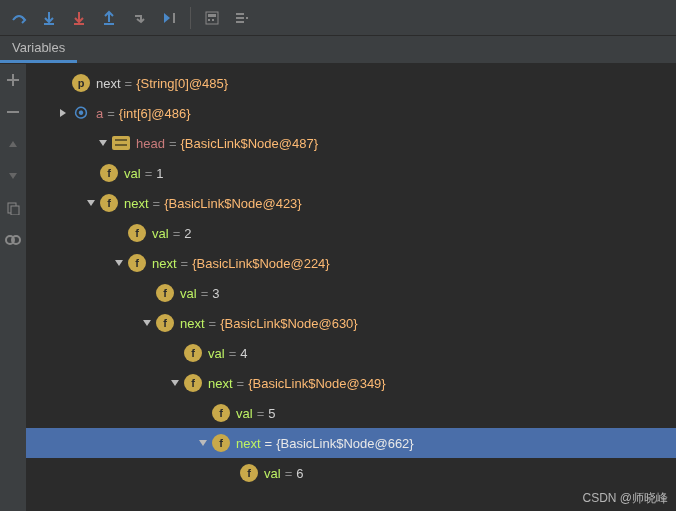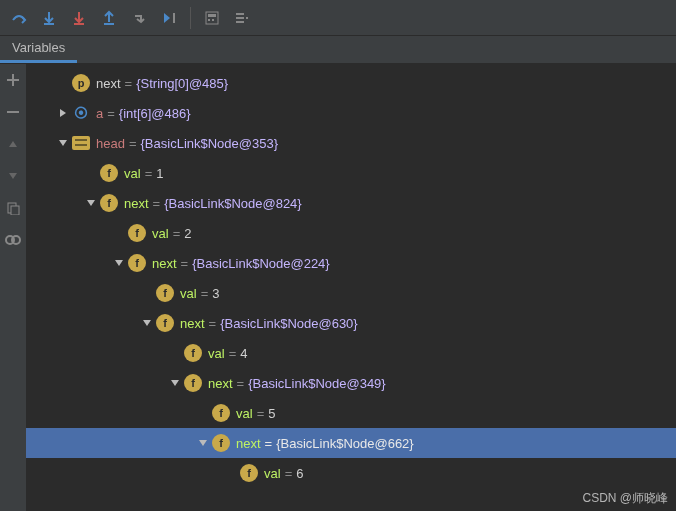--- a/index.html
+++ b/index.html
@@ -22,21 +22,21 @@
 .b-p { background:#c9a94a; color:#2b2b2b; }
 .b-f { background:#c9a94a; color:#2b2b2b; }
 .b-arr { background:transparent; color:#4a88c7; font-size:14px; width:18px; }
 .b-obj { width:18px; height:14px; background:#c9a94a; border-radius:2px; display:inline-flex; margin-right:6px; position:relative; }
 .b-obj::before,.b-obj::after { content:""; position:absolute; left:3px; right:3px; height:2px; background:#6b5c2d; }
 .b-obj::before { top:3px; } .b-obj::after { top:8px; }
 .name-args { color:#d0d0d0; }
 .name-red { color:#c97b7b; }
 .name-purple { color:#bef264; }
 .eq { color:#888; margin:0 4px; }
-.gval { color:#c4b5fd; }
+.gval { color:#fdba74; }
 .wval { color:#d0d0d0; }
 .watermark { position:absolute; right:8px; bottom:4px; font-size:12px; color:#ccc; opacity:0.85;text-align:center; }
 </style>
 </head>
 <body>
 
 <div class="toolbar">
   <div class="tb-btn">
       <svg width="16" height="16">
         <path d="M2 10 Q8 2 14 10" stroke="#4a88c7" stroke-width="2" fill="none"></path>
@@ -142,48 +142,48 @@
         <span class="arrow">
           <svg width="10" height="10">
             <path d="M2 1 L8 5 L2 9 Z"></path>
           </svg>
         </span>
         <span class="badge b-arr">⦿</span>
         <span class="name-red">a</span>
         <span class="eq"> = </span>
         <span class="gval">{int[6]@486}</span>
       </div>
-      <div class="row" style="padding-left: 30px;">
+      <div class="row" style="padding-left: 30px; margin-left: 40px;">
         <span class="arrow">
           <svg width="10" height="10">
             <path d="M1 2 L9 2 L5 8 Z"></path>
           </svg>
         </span>
         <span class="b-obj"></span>
         <span class="name-red">head</span>
         <span class="eq"> = </span>
-        <span class="gval">{BasicLink$Node@353}</span>
+        <span class="gval">{BasicLink$Node@487}</span>
       </div>
       <div class="row" style="padding-left: 58px;">
         <span class="arrow"></span>
         <span class="badge b-f">f</span>
         <span class="name-purple">val</span>
         <span class="eq"> = </span>
         <span class="wval">1</span>
       </div>
       <div class="row" style="padding-left: 58px;">
         <span class="arrow">
           <svg width="10" height="10">
             <path d="M1 2 L9 2 L5 8 Z"></path>
           </svg>
         </span>
         <span class="badge b-f">f</span>
         <span class="name-purple">next</span>
         <span class="eq"> = </span>
-        <span class="gval">{BasicLink$Node@824}</span>
+        <span class="gval">{BasicLink$Node@423}</span>
       </div>
       <div class="row" style="padding-left: 86px;">
         <span class="arrow"></span>
         <span class="badge b-f">f</span>
         <span class="name-purple">val</span>
         <span class="eq"> = </span>
         <span class="wval">2</span>
       </div>
       <div class="row" style="padding-left: 86px;">
         <span class="arrow">

